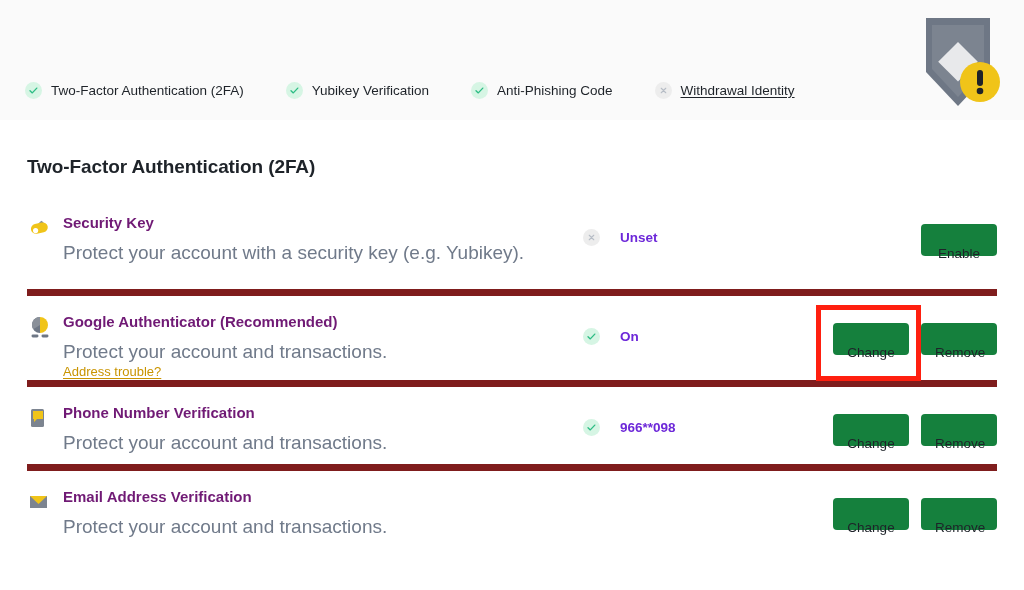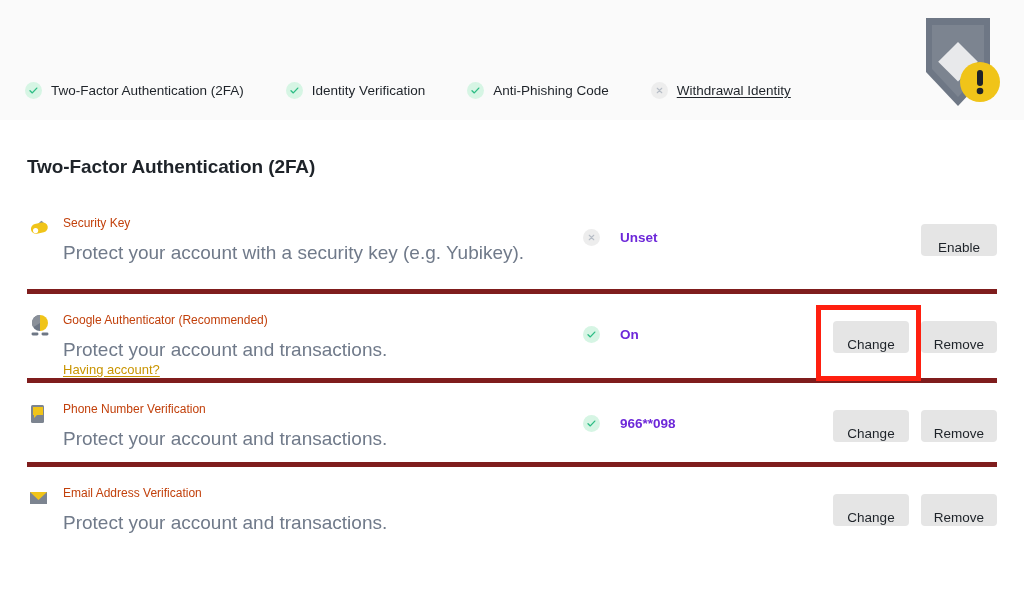--- a/index.html
+++ b/index.html
@@ -101,36 +101,36 @@
     padding-top: 36px;
     padding-bottom: 10px;
     letter-spacing: -0.1px;
   }
   .rows { margin-top: 17px; }
   .row {
     position: relative;
     display: flex;
     align-items: flex-start;
     min-height: 84px;
-    border-top: 5px solid #7f1d1d;
+    border-top: 7px solid #7f1d1d;
     padding-top: 16px;
   }
   .row:first-child { border-top: none; padding-top: 8px; }
   .row-icon {
     width: 26px;
     height: 26px;
     flex: none;
     margin-top: 2px;
     margin-right: 10px;
   }
   .row-info { width: 520px; flex: none; }
   .row-name {
-    font-size: 12px;
-    font-weight: normal;
-    color: #c2410c;
+    font-size: 15px;
+    font-weight: bold;
+    color: #701a75;
     line-height: 20px;
   }
   .row-desc {
     font-size: 19px;
     color: #707A8A;
     line-height: 19px;
     margin-top: 10px;
   }
   .row-link {
     display: inline-block;
@@ -156,32 +156,32 @@
     white-space: nowrap;
   }
   .row-actions {
     display: flex;
     align-items: center;
     gap: 12px;
     margin-left: auto;
     margin-top: 11px;
   }
   .btn {
-    background: #e5e5e5;
+    background: #15803d;
     border: none;
     border-radius: 4px;
     color: #1E2329;
     font-size: 13.5px;
     font-family: "Liberation Sans", sans-serif;
     width: 76px;
     height: 32px;
     cursor: pointer;
     line-height: 32px;
     text-align: center;
-    padding: 8px;
+    padding: 14px;
   }
 
   
   .highlight-box {
     position: absolute;
     left: 816px;
     top: 305px;
     width: 105px;
     height: 76px;
     border: 5px solid #FF1F0F;
@@ -217,21 +217,21 @@
         </span>
         <span class="tab-label">Two-Factor Authentication (2FA)</span>
       </div>
 
       <div class="tab">
         <span class="chk">
           <svg width="11" height="11" viewBox="0 0 12 12">
               <path d="M2.2 6.2 L4.7 8.6 L9.6 3.4" stroke="#2EBD85" stroke-width="1.5" fill="none" stroke-linecap="round" stroke-linejoin="round"></path>
             </svg>
         </span>
-        <span class="tab-label">Identity Verification</span>
+        <span class="tab-label">Yubikey Verification</span>
       </div>
 
       <div class="tab">
         <span class="chk">
           <svg width="11" height="11" viewBox="0 0 12 12">
               <path d="M2.2 6.2 L4.7 8.6 L9.6 3.4" stroke="#2EBD85" stroke-width="1.5" fill="none" stroke-linecap="round" stroke-linejoin="round"></path>
             </svg>
         </span>
         <span class="tab-label">Anti-Phishing Code</span>
       </div>
@@ -297,21 +297,21 @@
             <path d="M13 3 A8 8 0 0 0 13 19 Z" fill="#6E7785"></path>
             <path d="M13 3 A8 8 0 0 1 13 19 Z" fill="#F0C419"></path>
             <path d="M13 3 A8 8 0 0 0 6.2 15.2 L13 11 Z" fill="#8A9099"></path>
             <rect x="4.5" y="20.5" width="7" height="3" rx="1.4" fill="#6E7785"></rect>
             <rect x="14.5" y="20.5" width="7" height="3" rx="1.4" fill="#6E7785"></rect>
           </svg>
         </span>
         <div class="row-info">
           <div class="row-name">Google Authenticator (Recommended)</div>
           <div class="row-desc">Protect your account and transactions.</div>
-          <a class="row-link">Having account?</a>
+          <a class="row-link">Address trouble?</a>
         </div>
         <div class="row-status">
           <span class="chk">
             <svg width="11" height="11" viewBox="0 0 12 12">
                 <path d="M2.2 6.2 L4.7 8.6 L9.6 3.4" stroke="#2EBD85" stroke-width="1.5" fill="none" stroke-linecap="round" stroke-linejoin="round"></path>
               </svg>
           </span>
           <span class="status-text">On</span>
         </div>
         <div class="row-actions">

